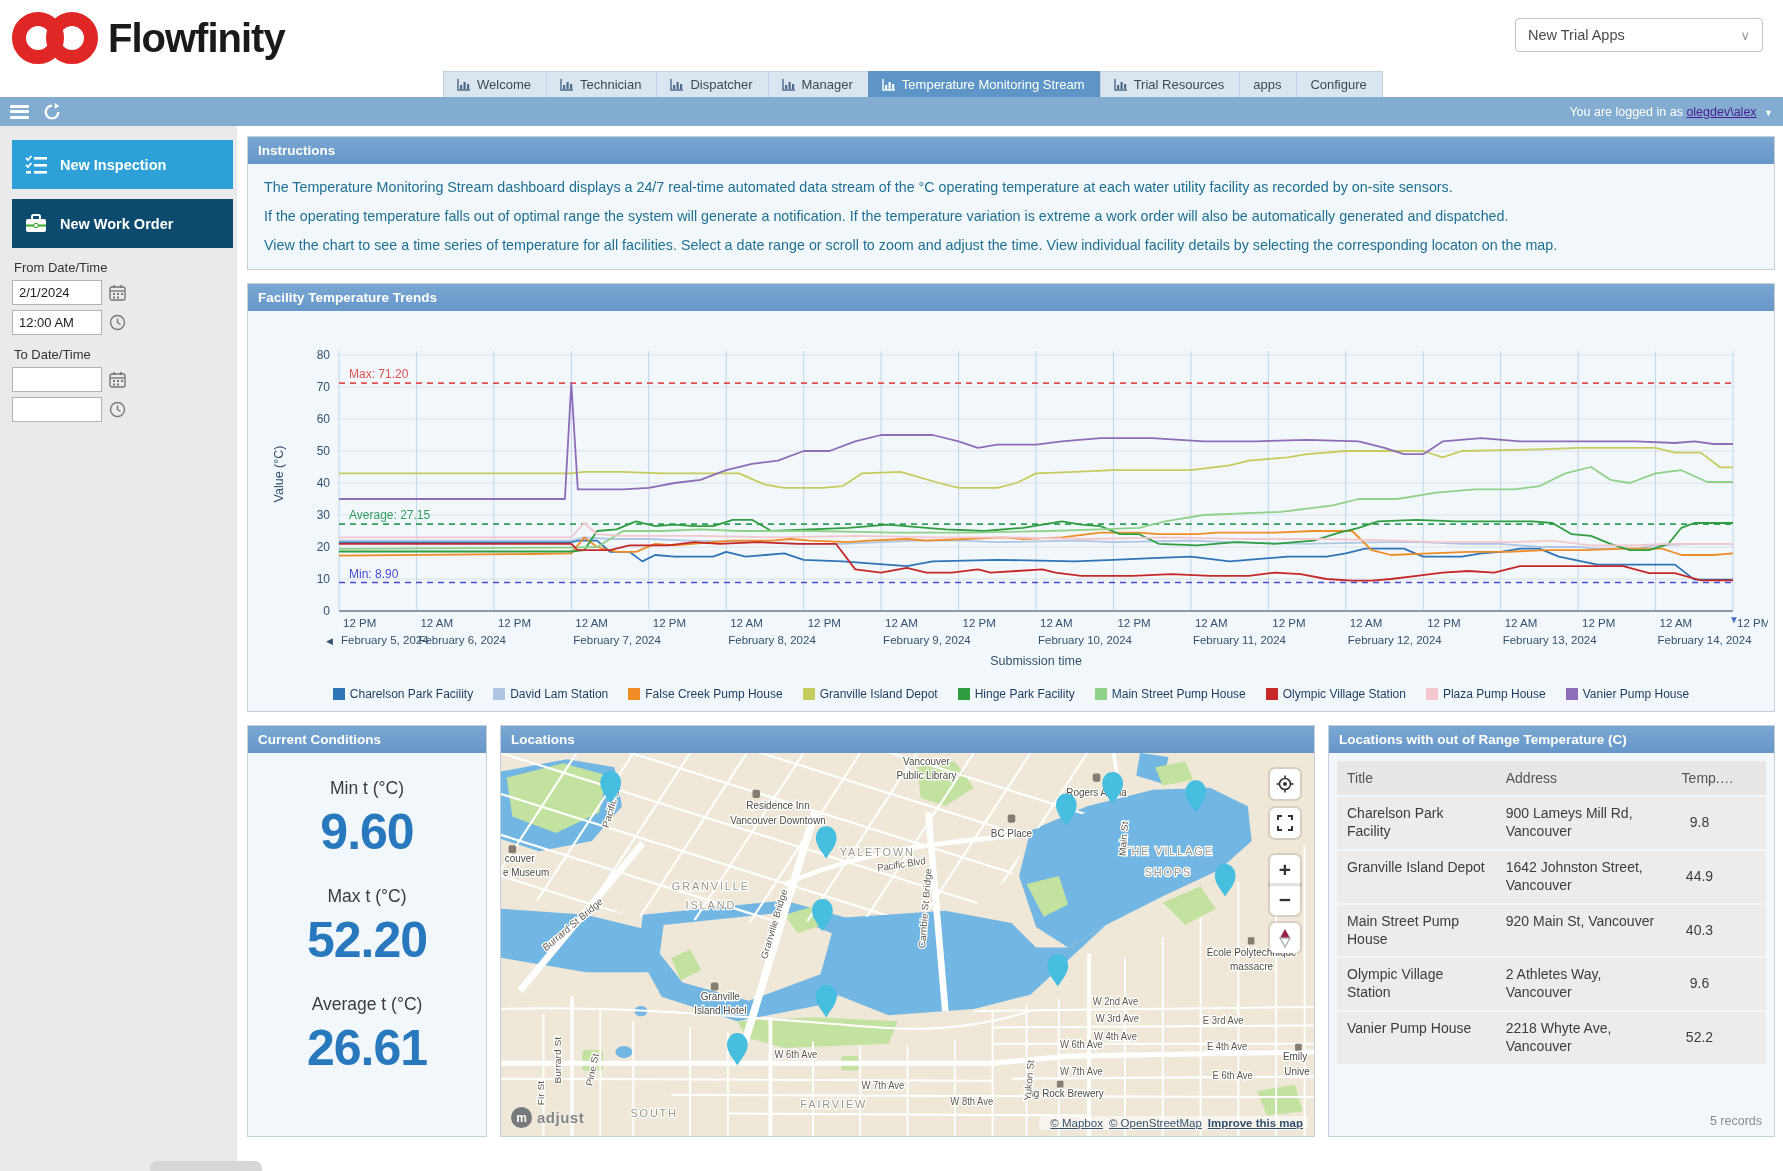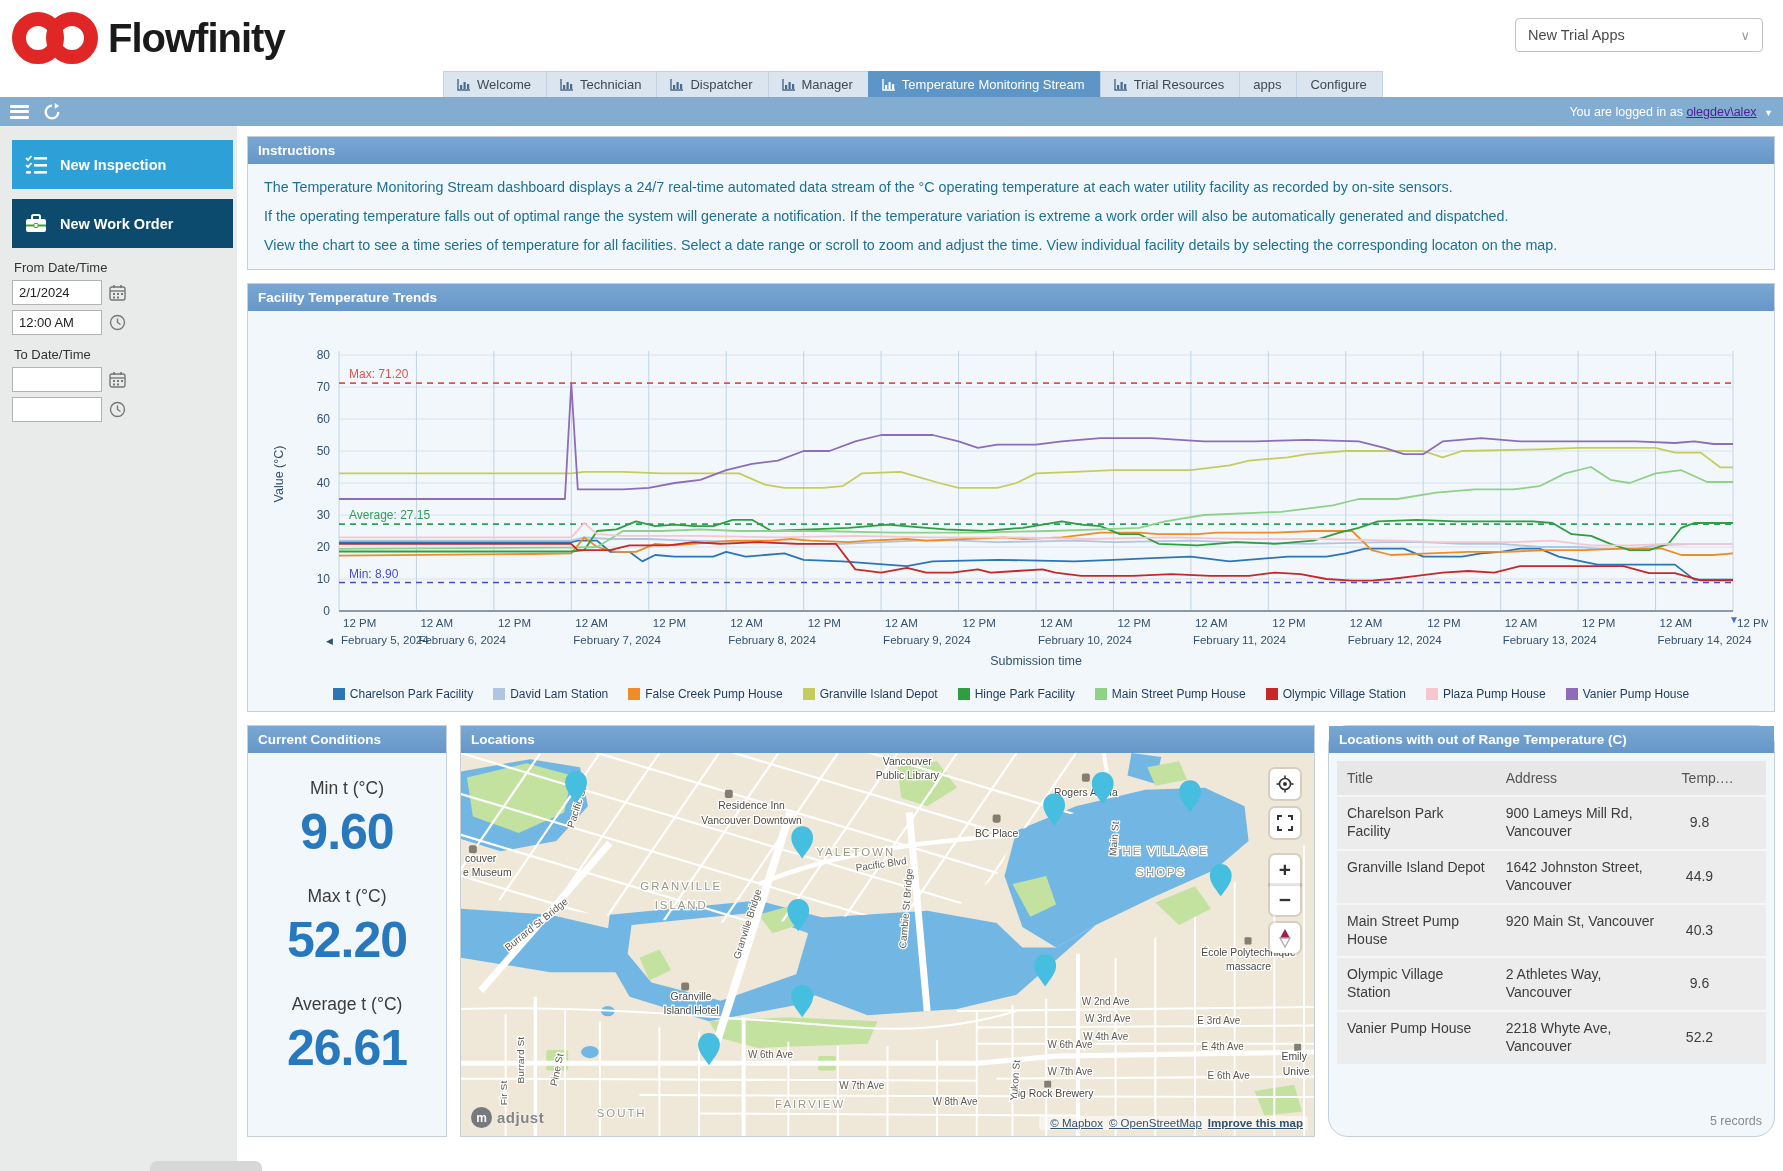--- a/index.html
+++ b/index.html
@@ -57,21 +57,21 @@
   .instructions-body { padding:2px 16px 16px; }
   .instructions-body p { margin-top:13px; font-size:14.3px; color:#1d7091; }
 
   .chart-panel { margin-top:13px; }
   .chart-body { padding:4px 6px 6px; }
   .legend-row { display:flex; justify-content:center; gap:20px; margin:0 0 4px; }
   .legend-item { display:flex; align-items:center; gap:5px; font-size:12px; color:#1d3a5f; }
   .legend-swatch { width:12px; height:12px; flex:none; }
 
   .bottom-row { display:flex; gap:13px; margin-top:13px; height:412px; }
-  .cond-panel { width:200px; flex:none; }
+  .cond-panel { width:240px; flex:none; }
   .cond-body { text-align:center; }
   .cond-label { font-size:17.5px; color:#3c3c3c; margin-top:25px; }
   .cond-value { font-size:50px; font-weight:bold; color:#2878bd; margin-top:4px; letter-spacing:-1px; }
 
   .map-panel { flex:1; }
   .map-body { position:relative; flex:1; overflow:hidden; background:#efe7d7; }
   .map-body svg.mapsvg { position:absolute; inset:0; width:100%; height:100%; }
   .map-ctl { position:absolute; right:14px; width:30px; height:30px; background:#fff; border-radius:5px;
     box-shadow:0 0 0 2px rgba(0,0,0,.10); display:flex; align-items:center; justify-content:center; cursor:pointer; }
   .ctl-geo { top:16px; } .ctl-fs { top:55px; }
@@ -81,21 +81,21 @@
   .zoom-glyph { font-size:21px; font-weight:bold; color:#333; line-height:1; margin-top:-2px; }
   .mapbox-logo { position:absolute; left:10px; bottom:8px; display:flex; align-items:center; gap:5px; opacity:.85; }
   .mb-circle { width:21px; height:21px; border-radius:50%; background:#62676d; color:#fff; font-size:12px; font-weight:bold;
     display:flex; align-items:center; justify-content:center; }
   .mb-word { font-size:15px; font-weight:bold; color:#6f7377; text-shadow:0 0 2px #fff; letter-spacing:.5px; }
   .map-attrib { position:absolute; right:6px; bottom:6px; font-size:11.5px; color:#33516e;
     background:rgba(255,255,255,.55); padding:1px 5px; border-radius:3px; }
   .map-attrib span { text-decoration:underline; margin-left:6px; }
   .map-attrib .strong { font-weight:bold; }
 
-  .table-panel { width:447px; flex:none;border-radius:20px; }
+  .table-panel { width:447px; flex:none; }
   .table-body { padding:8px; position:relative; flex:1; }
   .grid-head, .grid-row { display:grid; grid-template-columns:37% 41% 13% 9%; }
   .grid-head { background:#e7e7e7; }
   .grid-head div { padding:9px 10px; font-size:14px; color:#555; }
   .grid-row { background:#ececec; margin-top:2px; }
   .grid-row div { padding:8px 10px; font-size:14px; color:#3d3d3d; line-height:1.28; }
   .cell-temp { text-align:center; align-self:center; }
   .records { position:absolute; right:12px; bottom:8px; font-size:12.5px; color:#8a8a8a; }
 
   svg text { font-family:"Liberation Sans", sans-serif; }

